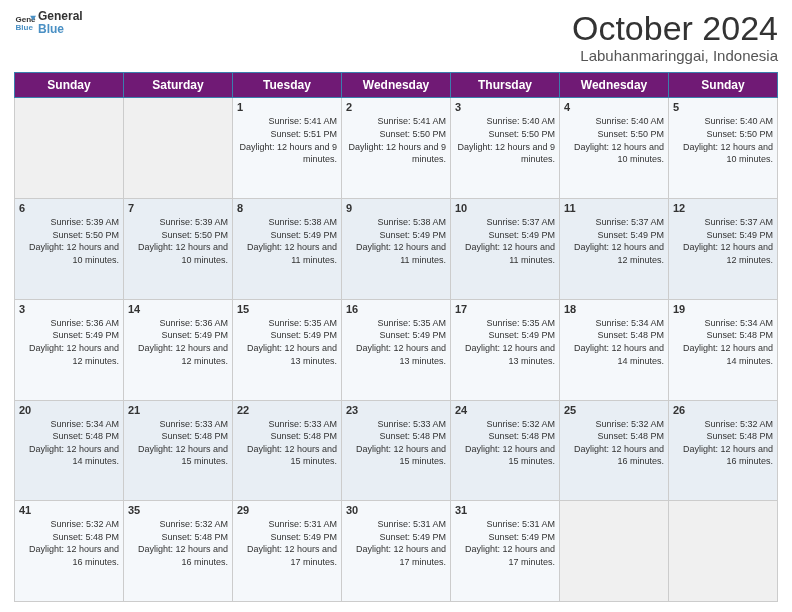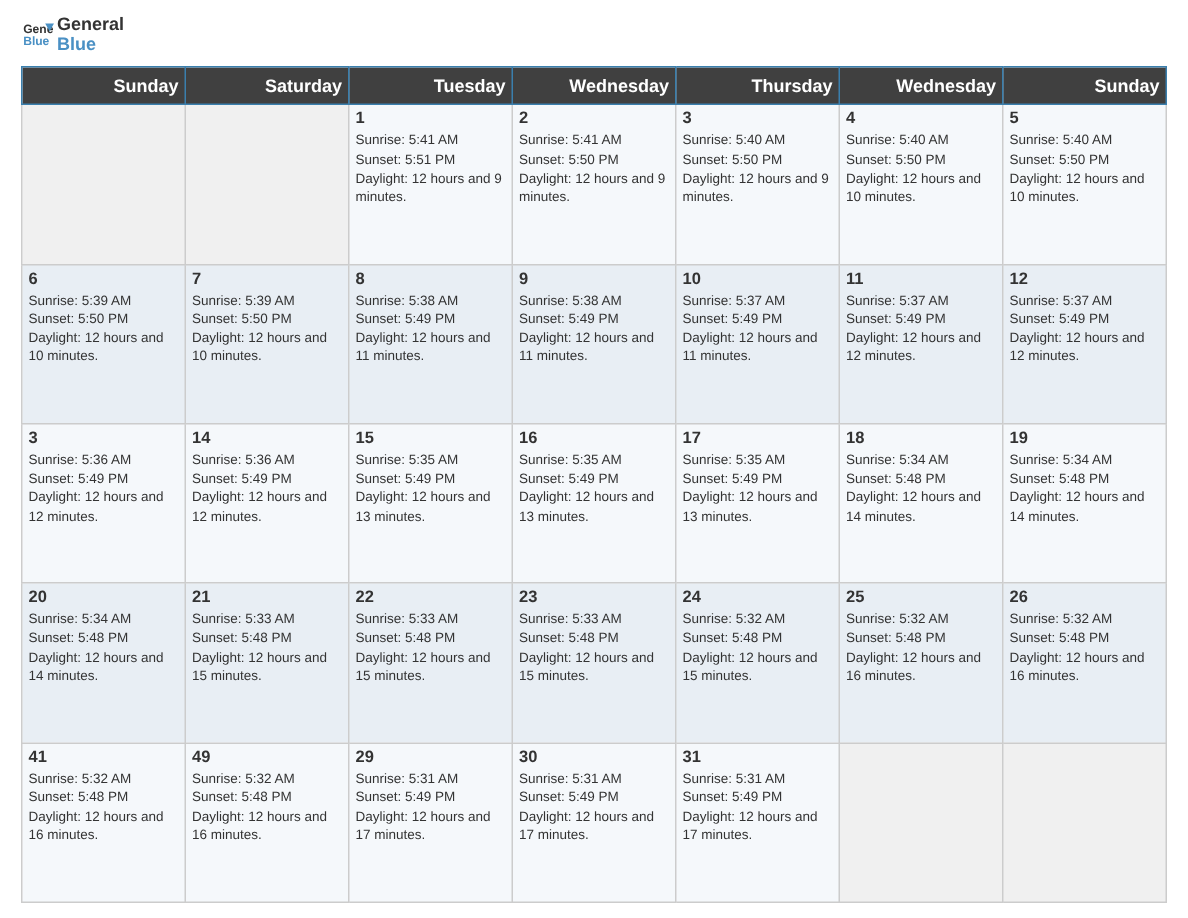--- a/index.html
+++ b/index.html
@@ -46,26 +46,26 @@
       color: #555;
       font-weight: normal;
     }
     .calendar {
       flex: 1;
       border-collapse: collapse;
       width: 100%;
       table-layout: fixed;
     }
     .calendar thead tr th {
-      background: #404040;
+      background: #701a75;
       color: #fff;
       font-size: 12px;
       font-weight: bold;
       padding: 5px 4px;
-      text-align: right;
+      text-align: center;
       border: 1px solid #3a7fad;
     }
     .calendar tbody tr td {
       vertical-align: top;
       border: 1px solid #ccc;
       padding: 3px 4px;
       font-size: 9.5px;
       color: #333;
       background: #fff;
       height: 88px;
@@ -79,20 +79,21 @@
     .day-num {
       font-size: 11px;
       font-weight: bold;
       display: block;
       margin-bottom: 2px;
     }
     .day-info {
       font-size: 9px;
       line-height: 1.4;
       color: #333;
+      text-align: right;
     }
     .empty-cell {
       background: #f0f0f0 !important;
     }
   </style>
 </head>
 <body>
 
 <div class="page">
   <div class="header">
@@ -100,20 +101,24 @@
       <svg class="logo-icon" viewBox="0 0 30 30">
         <text x="2" y="14" font-size="11" font-weight="bold" fill="#333" font-family="Arial">General</text>
         <text x="2" y="25" font-size="11" font-weight="bold" fill="#4a90c4" font-family="Arial">Blue</text>
         <polygon points="22,5 30,5 26,12" fill="#4a90c4"></polygon>
       </svg>
       <div>
         <div style="font-size:12px;font-weight:bold;color:#333;line-height:1.1;">General</div>
         <div style="font-size:12px;font-weight:bold;color:#4a90c4;line-height:1.1;">Blue</div>
       </div>
     </div>
+    <div class="title-block">
+      <div class="main-title">October 2024</div>
+      <div class="subtitle">Labuhanmaringgai, Indonesia</div>
+    </div>
   </div>
 
   <table class="calendar">
     <thead>
       <tr>
       <th>Sunday</th>
           <th>Saturday</th>
           <th>Tuesday</th>
           <th>Wednesday</th>
           <th>Thursday</th>
@@ -235,21 +240,21 @@
             <span class="day-num">26</span>
             <div class="day-info">Sunrise: 5:32 AM<br>Sunset: 5:48 PM<br>Daylight: 12 hours and 16 minutes.</div>
           </td>
         </tr>
         <tr>
           <td>
             <span class="day-num">41</span>
             <div class="day-info">Sunrise: 5:32 AM<br>Sunset: 5:48 PM<br>Daylight: 12 hours and 16 minutes.</div>
           </td>
           <td>
-            <span class="day-num">49</span>
+            <span class="day-num">35</span>
             <div class="day-info">Sunrise: 5:32 AM<br>Sunset: 5:48 PM<br>Daylight: 12 hours and 16 minutes.</div>
           </td>
           <td>
             <span class="day-num">29</span>
             <div class="day-info">Sunrise: 5:31 AM<br>Sunset: 5:49 PM<br>Daylight: 12 hours and 17 minutes.</div>
           </td>
           <td>
             <span class="day-num">30</span>
             <div class="day-info">Sunrise: 5:31 AM<br>Sunset: 5:49 PM<br>Daylight: 12 hours and 17 minutes.</div>
           </td>

